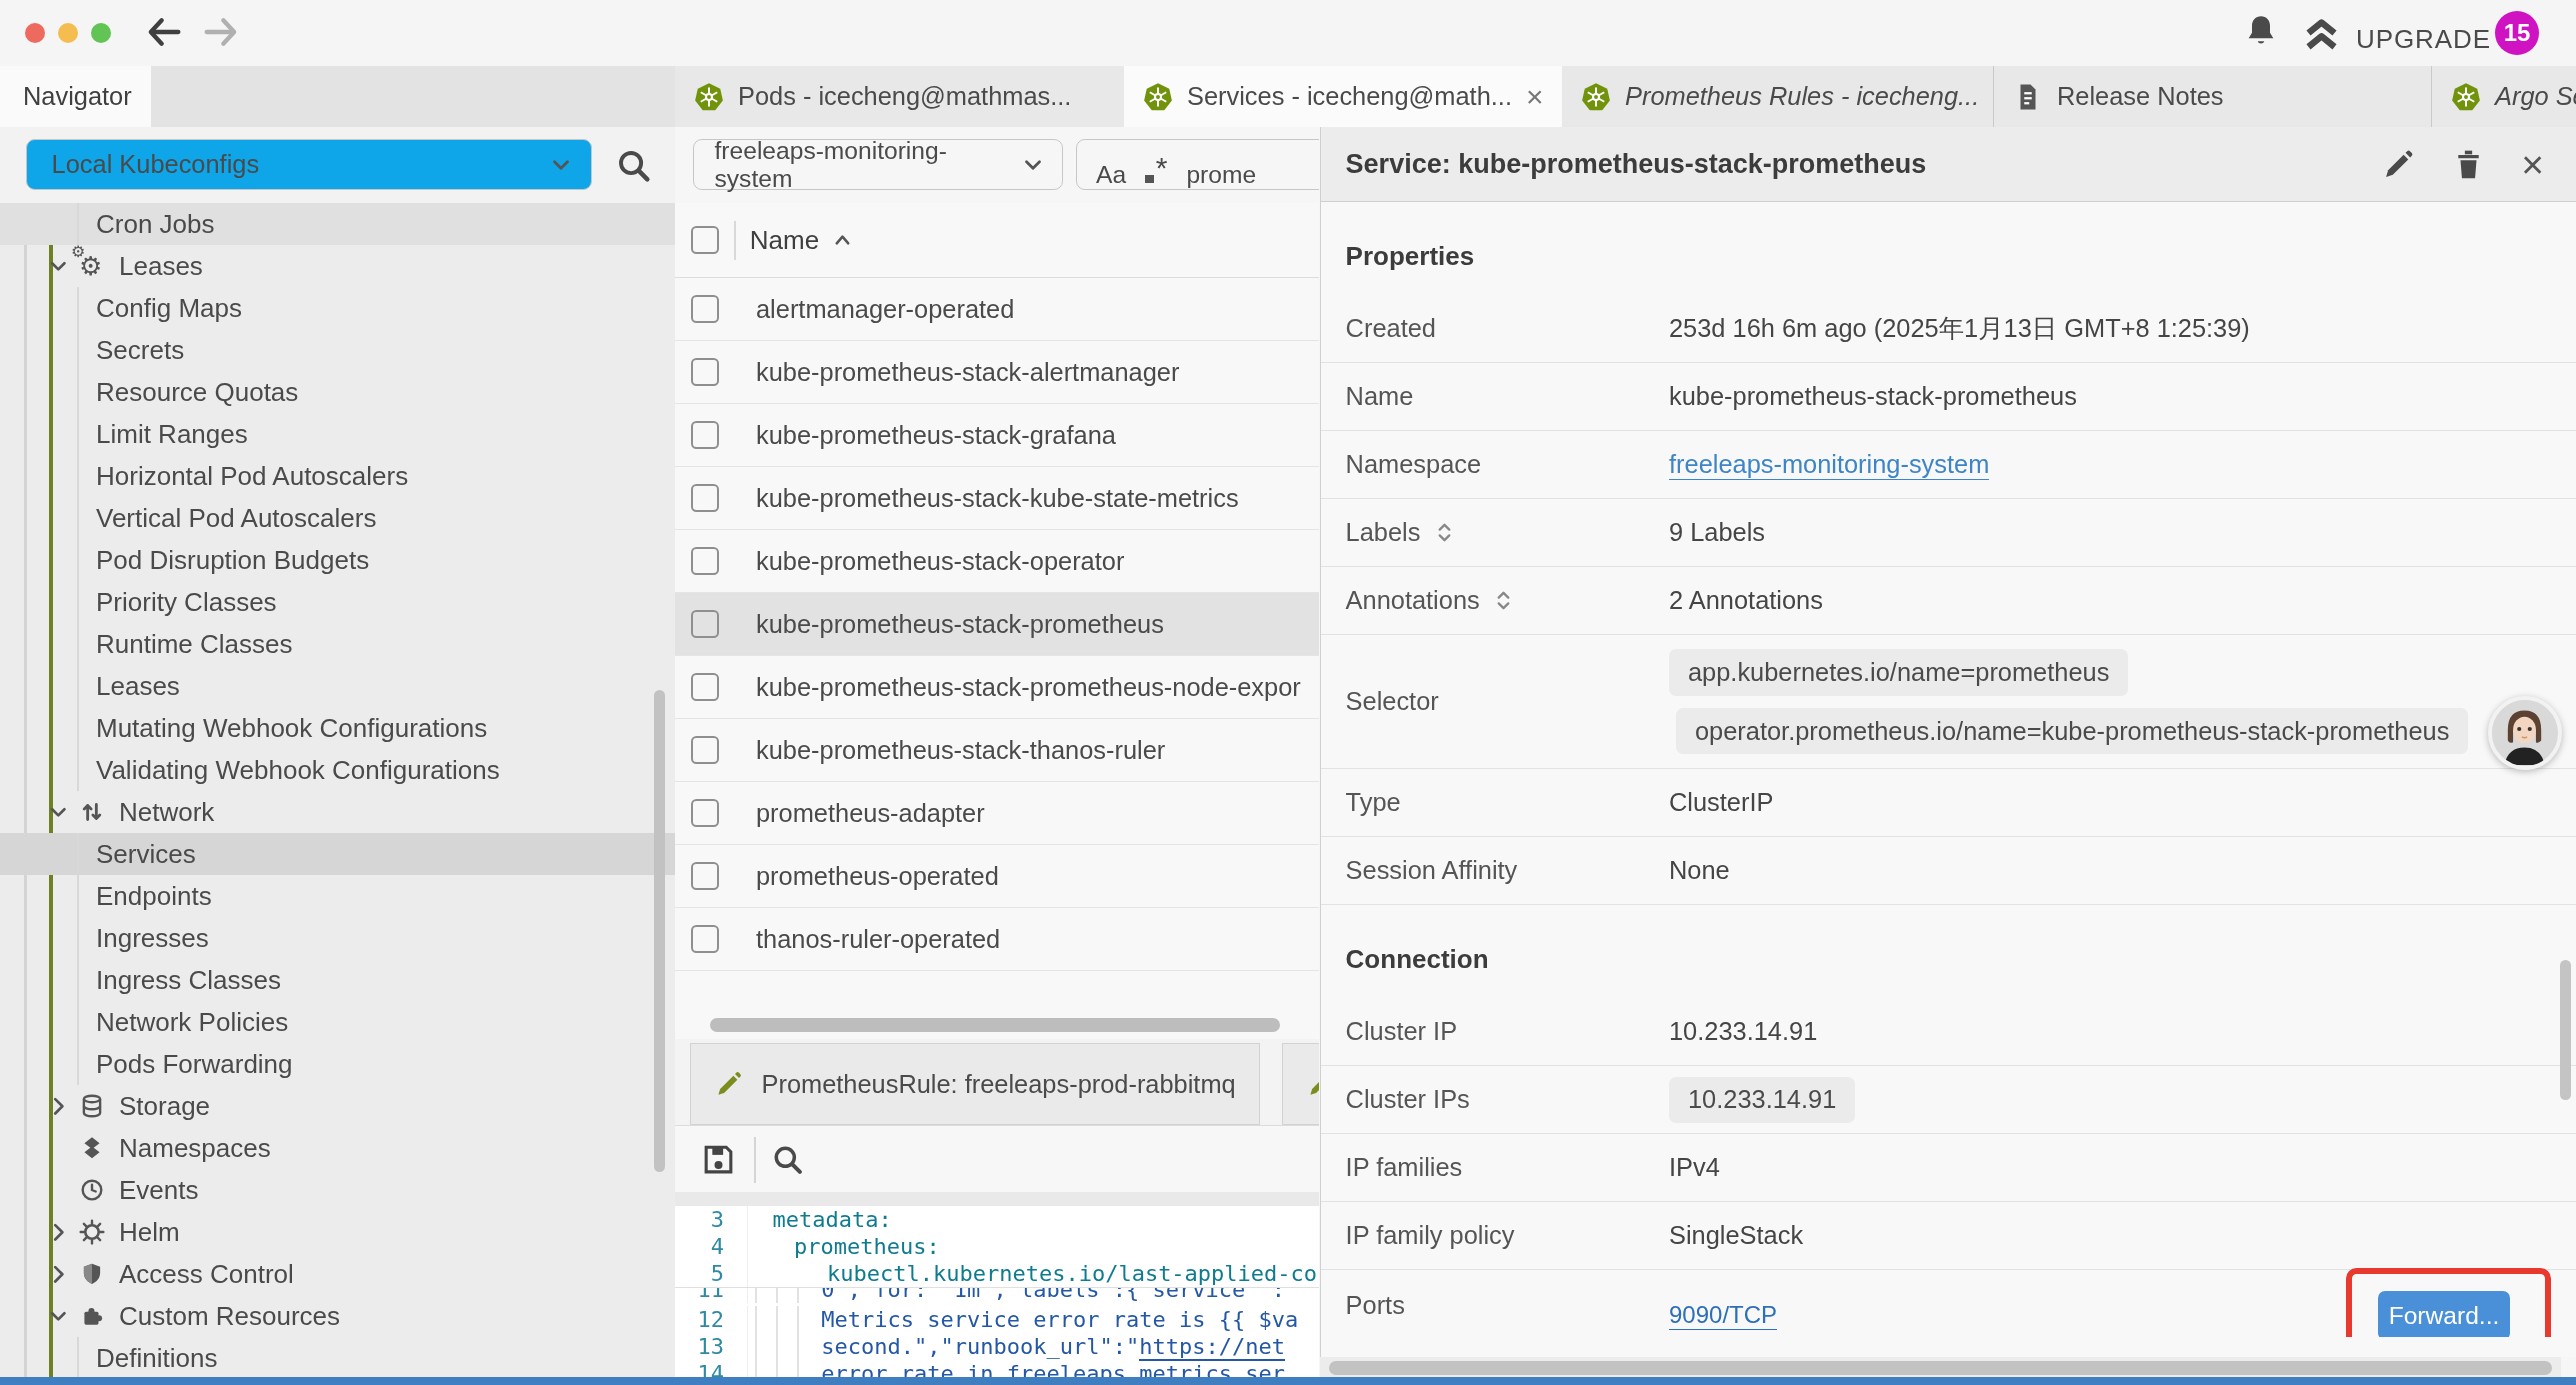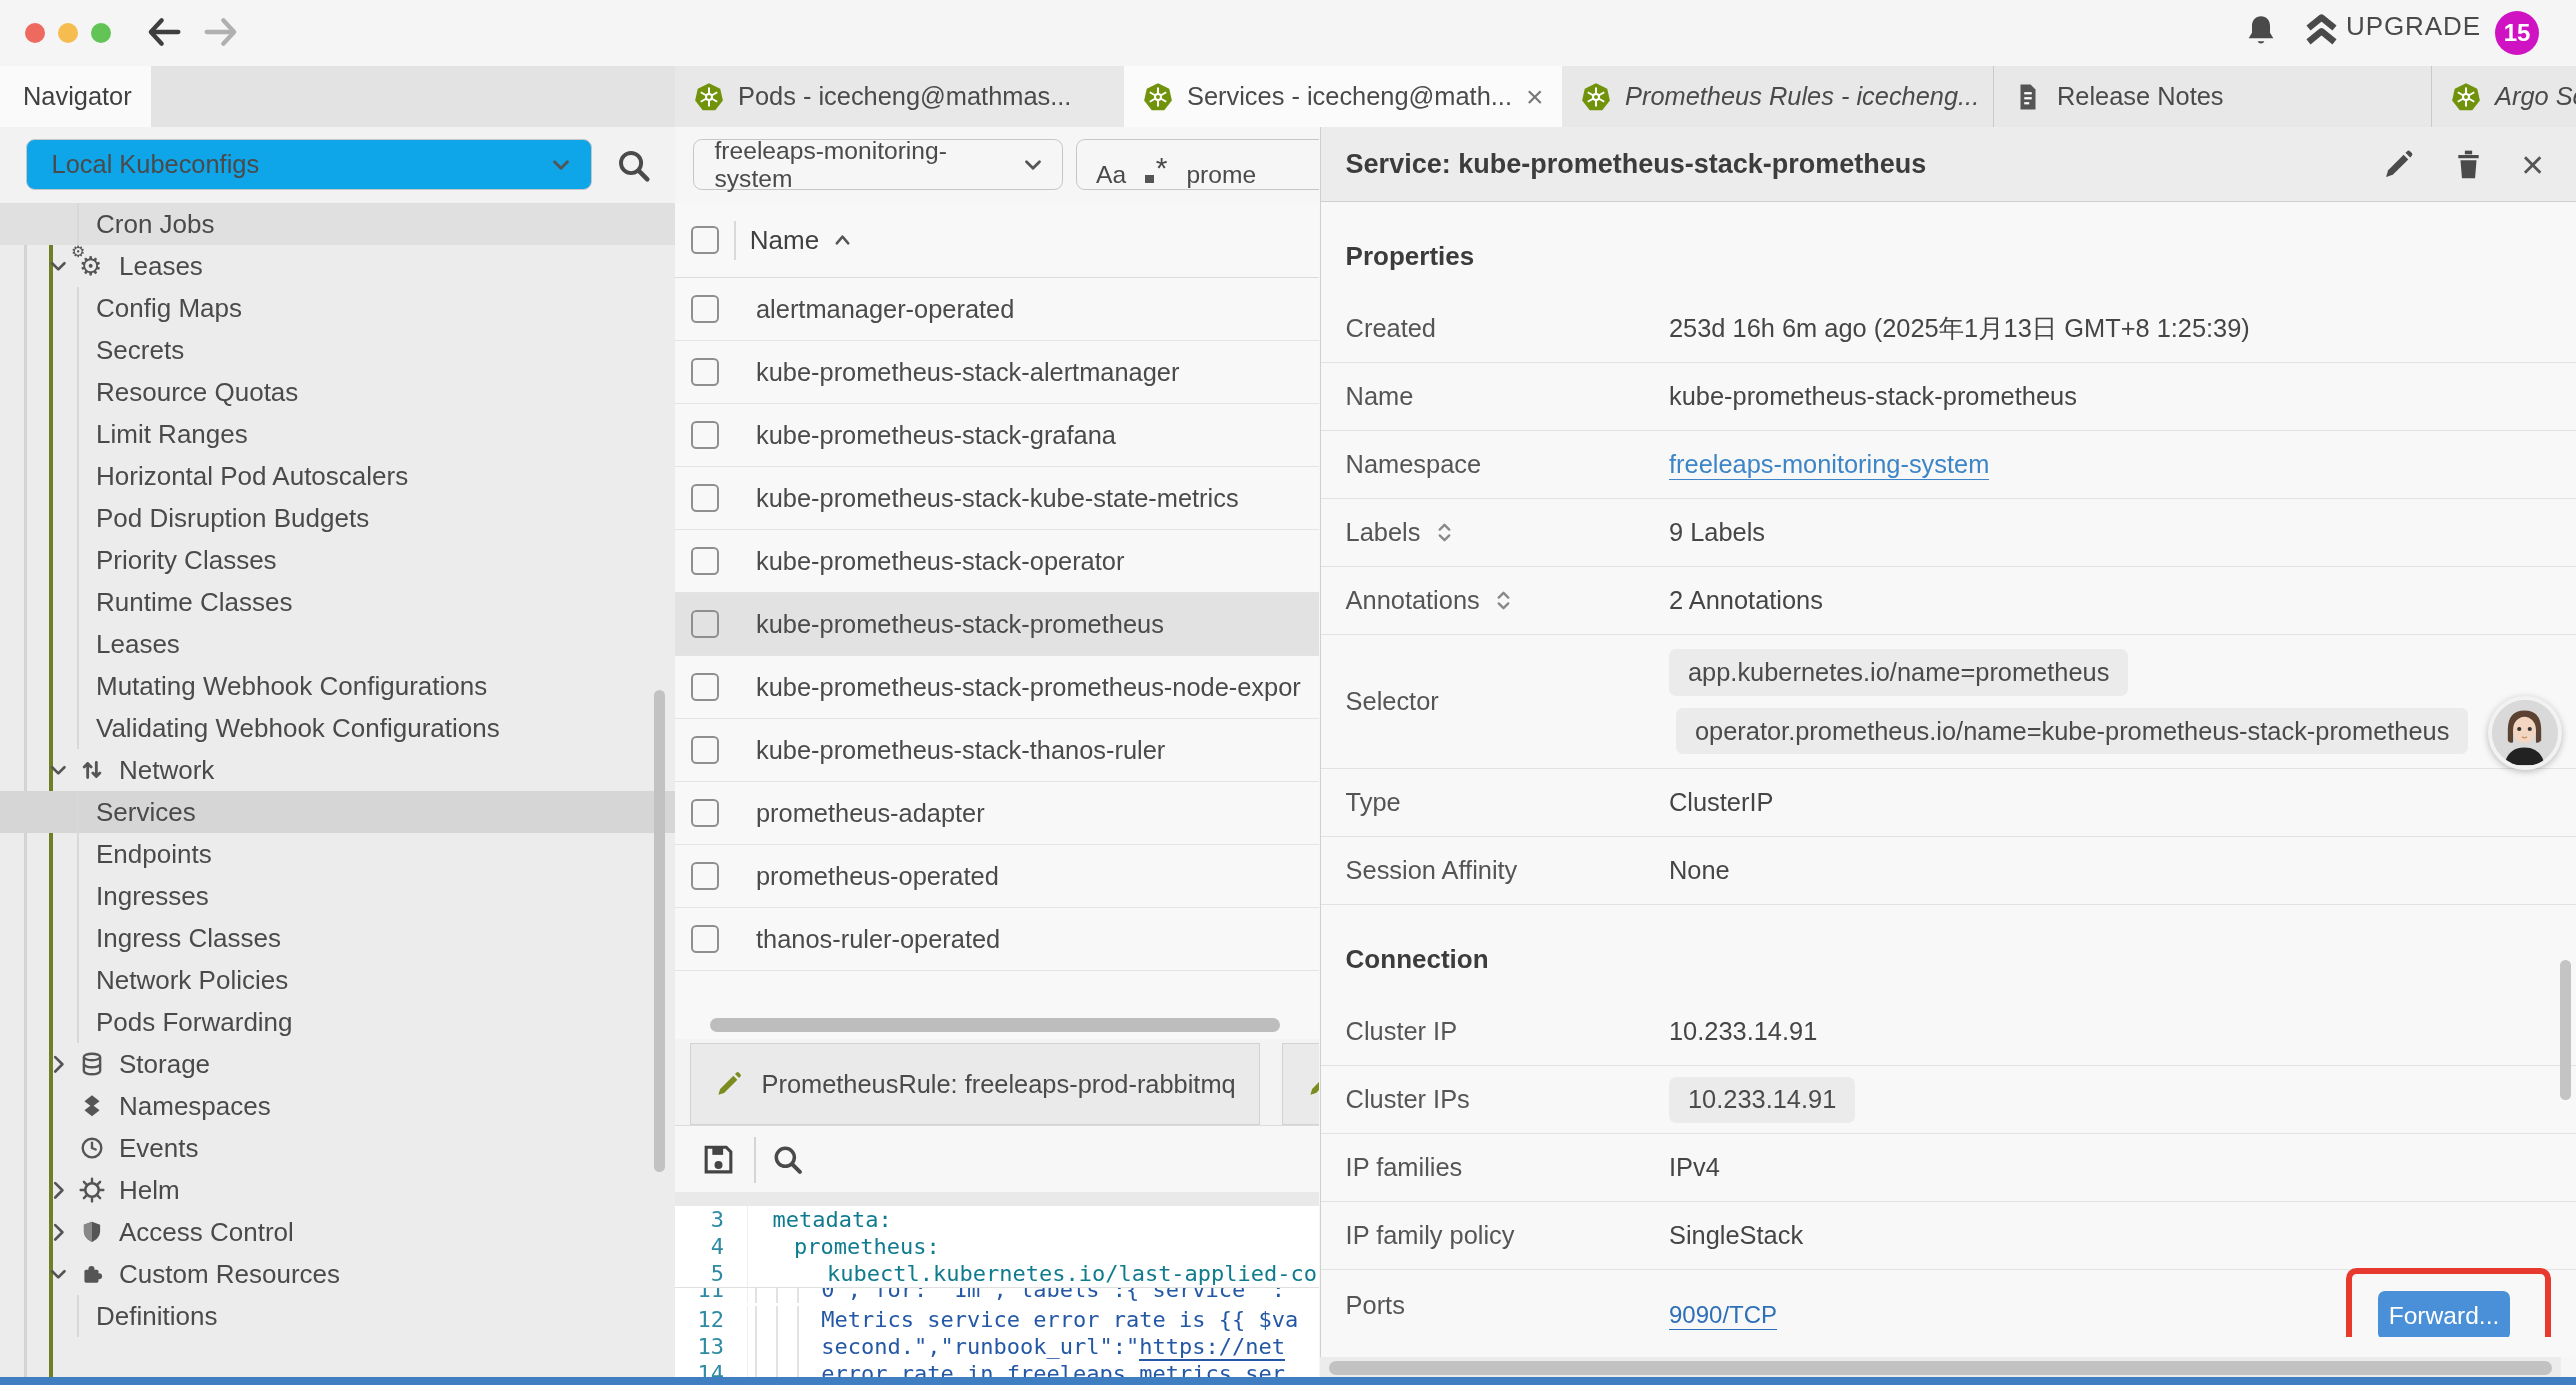--- a/index.html
+++ b/index.html
@@ -5,21 +5,21 @@
   html,body{margin:0;padding:0;background:#bbb;}
   #app{position:relative;width:2576px;height:1385px;background:#f6f6f6;overflow:hidden;
        font-family:"Liberation Sans",sans-serif;color:#444;}
   
   #topbar{position:absolute;left:0;top:0;width:2576px;height:66px;background:#f5f5f5;}
   .tl{position:absolute;top:23px;width:20px;height:20px;border-radius:50%;}
   #tl-red{left:24.6px;background:#ee6a5f;} #tl-yellow{left:58px;background:#f5bd4f;} #tl-green{left:91px;background:#61c455;}
   .navarrow{position:absolute;top:12.3px;width:40px;height:40px;}
   #back-arr{left:145px;} #fwd-arr{left:200px;}
   #notif{position:absolute;left:2241px;top:12.3px;width:40px;height:40px;}
-  #upgrade{position:absolute;left:2302px;top:10.5px;height:44px;display:flex;align-items:flex-start;gap:5px;color:#4a4a4a;
+  #upgrade{position:absolute;left:2302px;top:10.5px;height:44px;display:flex;align-items:flex-end;gap:15px;color:#4a4a4a;
            font-size:26px;letter-spacing:0.9px;}
   #badge{position:absolute;left:2495px;top:10.5px;width:44px;height:44px;border-radius:50%;background:#cf13c3;color:#fff;
          font-size:24px;display:flex;align-items:center;justify-content:center;font-weight:bold;}
   
   #navstrip{position:absolute;left:0;top:66px;width:675px;height:61px;background:#e3e3e3;border-bottom:0.9px solid #cfcfcf;}
   #nav-tab{position:absolute;left:0;top:0;width:151px;height:61px;background:#fafafa;display:flex;align-items:center;}
   #nav-tab span{margin-left:23px;font-size:25.4px;color:#3f3f3f;}
   #tabstrip{position:absolute;left:675px;top:66px;width:1901px;height:61px;background:#e3e3e3;display:flex;border-bottom:0.9px solid #cfcfcf;box-sizing:border-box;}
   .tab{height:61px;box-sizing:border-box;display:flex;align-items:center;gap:14px;padding:0 19px;background:#e8e8e8;
        font-size:25.4px;color:#4a4a4a;overflow:hidden;white-space:nowrap;}
@@ -305,20 +305,23 @@
           <div class="nav-row l1">
             <span>Resource Quotas</span>
           </div>
           <div class="nav-row l1">
             <span>Limit Ranges</span>
           </div>
           <div class="nav-row l1">
             <span>Horizontal Pod Autoscalers</span>
           </div>
           <div class="nav-row l1">
+            <span>Vertical Pod Autoscalers</span>
+          </div>
+          <div class="nav-row l1">
             <span>Pod Disruption Budgets</span>
           </div>
           <div class="nav-row l1">
             <span>Priority Classes</span>
           </div>
           <div class="nav-row l1">
             <span>Runtime Classes</span>
           </div>
           <div class="nav-row l1">
             <span>Leases</span>

